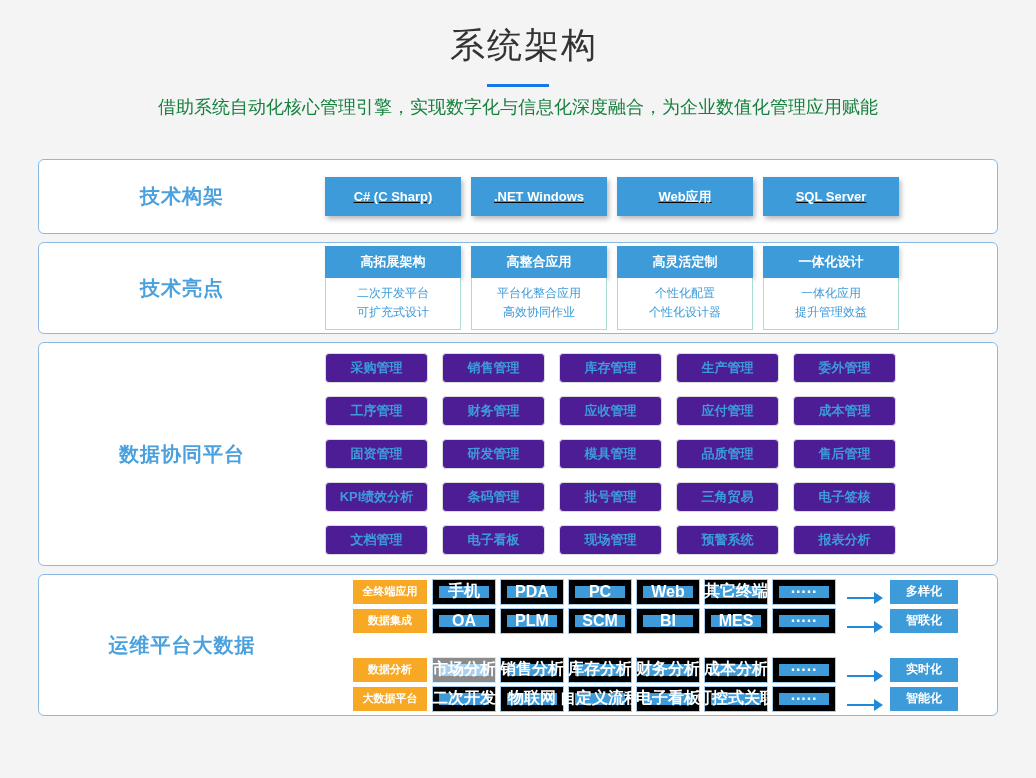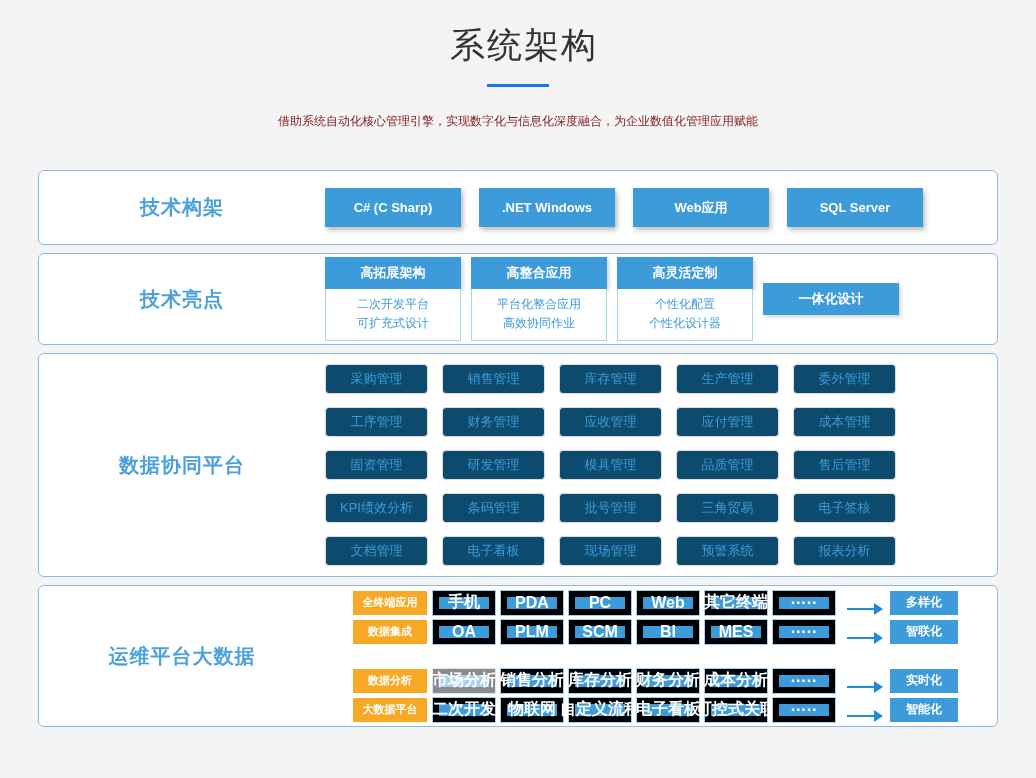--- a/index.html
+++ b/index.html
@@ -22,23 +22,23 @@
     letter-spacing: 2px;
     padding-left: 12px;
   }
   .title-underline {
     width: 62px; height: 3px;
     background: #1677e8;
     margin: 15px auto 0 auto;
   }
   .page-subtitle {
     text-align: center;
-    font-size: 12px;
-    color: #7f1d1d;
-    margin-top: 26px;
+    font-size: 18px;
+    color: #15803d;
+    margin-top: 8px;
   }
 
   
   .panels { margin: 40px 38px 0 38px; }
   .panel {
     background: #fff;
     border: 1px solid #8ab9e6;
     border-radius: 6px;
     display: flex;
     align-items: center;
@@ -51,21 +51,21 @@
   }
   .panel-label {
     font-size: 20px;
     font-weight: bold;
     color: #4ba1dd;
     letter-spacing: 1px;
   }
 
   
   .panel-tech { height: 75px; }
-  .btn-row { display: flex; gap: 18px; align-items: center; }
+  .btn-row { display: flex; gap: 10px; align-items: center; text-decoration: underline; }
   .solid-btn {
     width: 136px; height: 39px;
     background: #3d9bd9;
     color: #fff;
     font-size: 13px;
     font-weight: bold;
     display: flex; align-items: center; justify-content: center;
     box-shadow: 2px 3px 5px rgba(0,0,0,0.28);
   }
 
@@ -97,26 +97,26 @@
 
   
   .panel-platform { height: 224px; }
   .module-grid {
     display: grid;
     grid-template-columns: repeat(5, 103px);
     gap: 13px 14px;
   }
   .module-btn {
     height: 30px;
-    background: #0c4a6e;
+    background: #4c1d95;
     border: 1px solid #dcdcdc;
     border-radius: 4px;
     color: #3d9bd9;
     font-size: 13px;
-    font-weight: normal;
+    font-weight: bold;
     display: flex; align-items: center; justify-content: center;
     white-space: nowrap;
   }
 
   
   .panel-bigdata { height: 142px; }
   .bd-rows { display: flex; flex-direction: column; gap: 5px; }
   .bd-row { display: flex; align-items: flex-end; gap: 4px; padding-left: 28px; }
   .bd-category {
     width: 74px; height: 24px;
@@ -217,20 +217,24 @@
         </div>
         <div class="card">
           <div class="card-header">高灵活定制</div>
           <div class="card-body">
             <div class="card-line">个性化配置</div>
             <div class="card-line">个性化设计器</div>
           </div>
         </div>
         <div class="card">
           <div class="card-header">一体化设计</div>
+          <div class="card-body">
+            <div class="card-line">一体化应用</div>
+            <div class="card-line">提升管理效益</div>
+          </div>
         </div>
       </div>
     </section>
 
     <section class="panel panel-platform">
       <div class="panel-label-col">
         <span class="panel-label">数据协同平台</span>
       </div>
       <div class="module-grid">
         <div class="module-btn">采购管理</div>

